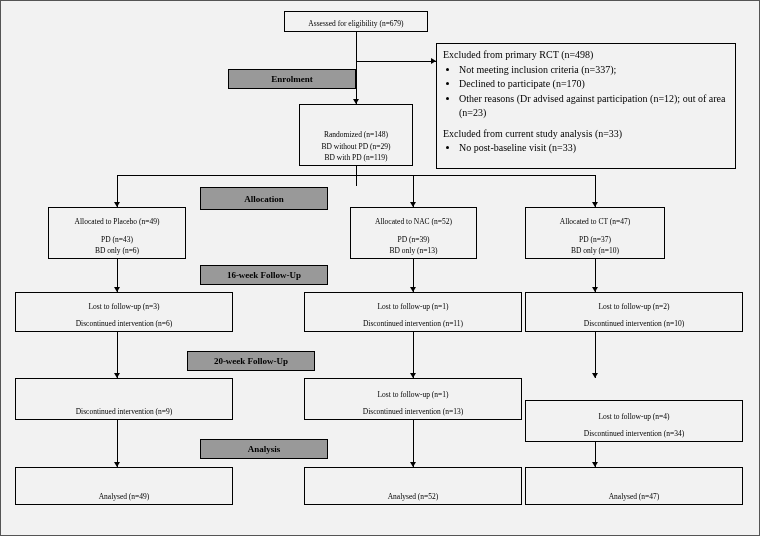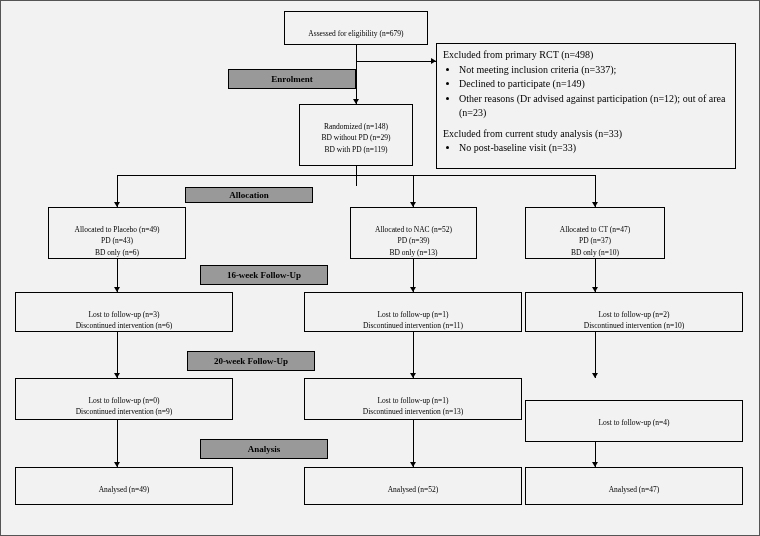--- a/index.html
+++ b/index.html
@@ -20,23 +20,23 @@
   .box {
     position: absolute;
     box-sizing: border-box;
     background: #f2f2f2;
     border: 1px solid #000;
     font-size: 7.5px;
     line-height: 1.5;
     text-align: center;
     display: flex;
     flex-direction: column;
-    justify-content: flex-start;
+    justify-content: flex-end;
     align-items: center;
-    padding: 16px 3px;
+    padding: 2px 3px;
     color: #000;
   }
   .box .line {
     display: block;
     width: 100%;
   }
   .stage {
     position: absolute;
     box-sizing: border-box;
     background: #999999;
@@ -131,21 +131,21 @@
   <div class="arw" style="left:590.5px; top:461px;"></div>
 
   <div class="box" style="left:283px; top:10px; width:144px; height:21px;">
     <span class="line">Assessed for eligibility (n=679)</span>
   </div>
 
   <div class="excl" style="left:435px; top:42px; width:300px; height:126px;">
     <span class="hdr">Excluded from primary RCT (n=498)</span>
     <ul>
       <li>Not meeting inclusion criteria (n=337);</li>
-      <li>Declined to participate (n=149)</li>
+      <li>Declined to participate (n=170)</li>
       <li>Other reasons (Dr advised against participation (n=12); out of area (n=23)</li>
     </ul>
     <span class="gap"></span>
     <span class="hdr">Excluded from current study analysis (n=33)</span>
     <ul>
       <li>No post-baseline visit (n=33)</li>
     </ul>
   </div>
 
   <div class="box" style="left:298px; top:103px; width:114px; height:62px;">
@@ -183,48 +183,48 @@
     <span class="line" style="height:6px;"></span>
     <span class="line">Discontinued intervention (n=11)</span>
   </div>
   <div class="box" style="left:524px; top:291px; width:218px; height:40px;">
     <span class="line">Lost to follow-up (n=2)</span>
     <span class="line" style="height:6px;"></span>
     <span class="line">Discontinued intervention (n=10)</span>
   </div>
 
   <div class="box" style="left:14px; top:377px; width:218px; height:42px;">
-    <span class="line">Lost to follow-up (n=0)</span>
     <span class="line" style="height:6px;"></span>
     <span class="line">Discontinued intervention (n=9)</span>
   </div>
   <div class="box" style="left:303px; top:377px; width:218px; height:42px;">
     <span class="line">Lost to follow-up (n=1)</span>
     <span class="line" style="height:6px;"></span>
     <span class="line">Discontinued intervention (n=13)</span>
   </div>
   <div class="box" style="left:524px; top:377px; width:218px; height:42px;margin-top:22px;">
     <span class="line">Lost to follow-up (n=4)</span>
     <span class="line" style="height:6px;"></span>
+    <span class="line">Discontinued intervention (n=34)</span>
   </div>
 
   <div class="box" style="left:14px; top:466px; width:218px; height:38px;">
     <span class="line">Analysed (n=49)</span>
   </div>
   <div class="box" style="left:303px; top:466px; width:218px; height:38px;">
     <span class="line">Analysed (n=52)</span>
   </div>
   <div class="box" style="left:524px; top:466px; width:218px; height:38px;">
     <span class="line">Analysed (n=47)</span>
   </div>
 
   <div class="stage" style="left:199px; top:68px; width:128px; height:20px;margin-left:28px;">
     <span>Enrolment</span>
   </div>
-  <div class="stage" style="left:184px; top:186px; width:128px; height:16px;">
+  <div class="stage" style="left:199px; top:186px; width:128px; height:23px;">
     <span>Allocation</span>
   </div>
   <div class="stage" style="left:199px; top:264px; width:128px; height:20px;">
     <span>16-week Follow-Up</span>
   </div>
   <div class="stage" style="left:186px; top:350px; width:128px; height:20px;">
     <span>20-week Follow-Up</span>
   </div>
   <div class="stage" style="left:199px; top:438px; width:128px; height:20px;">
     <span>Analysis</span>

